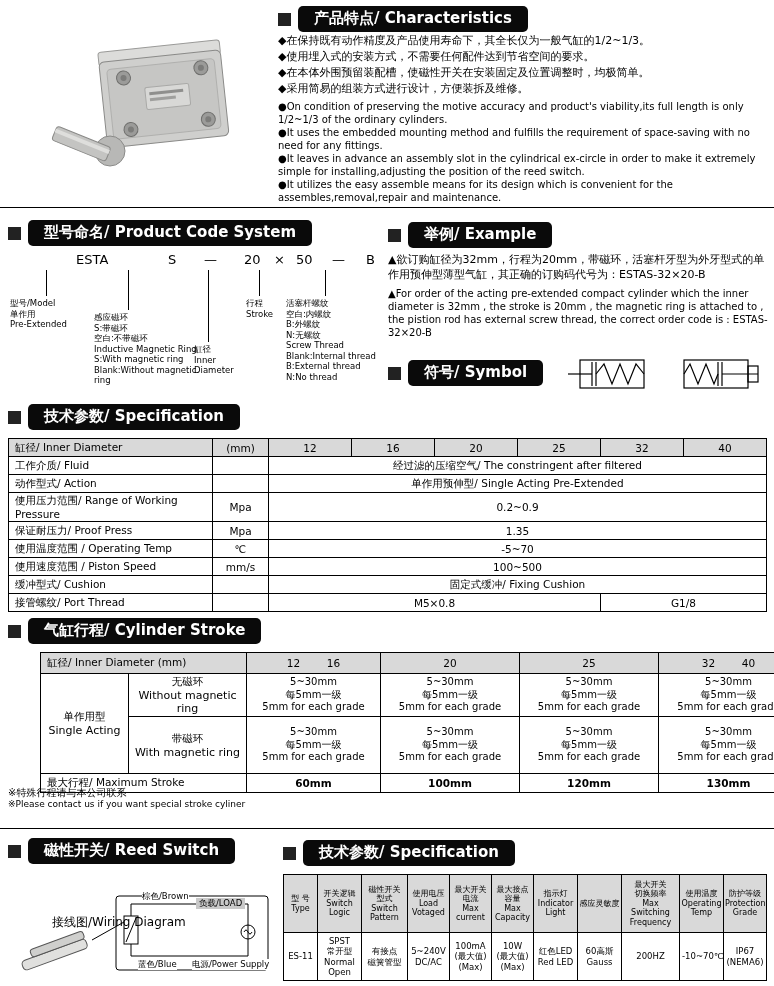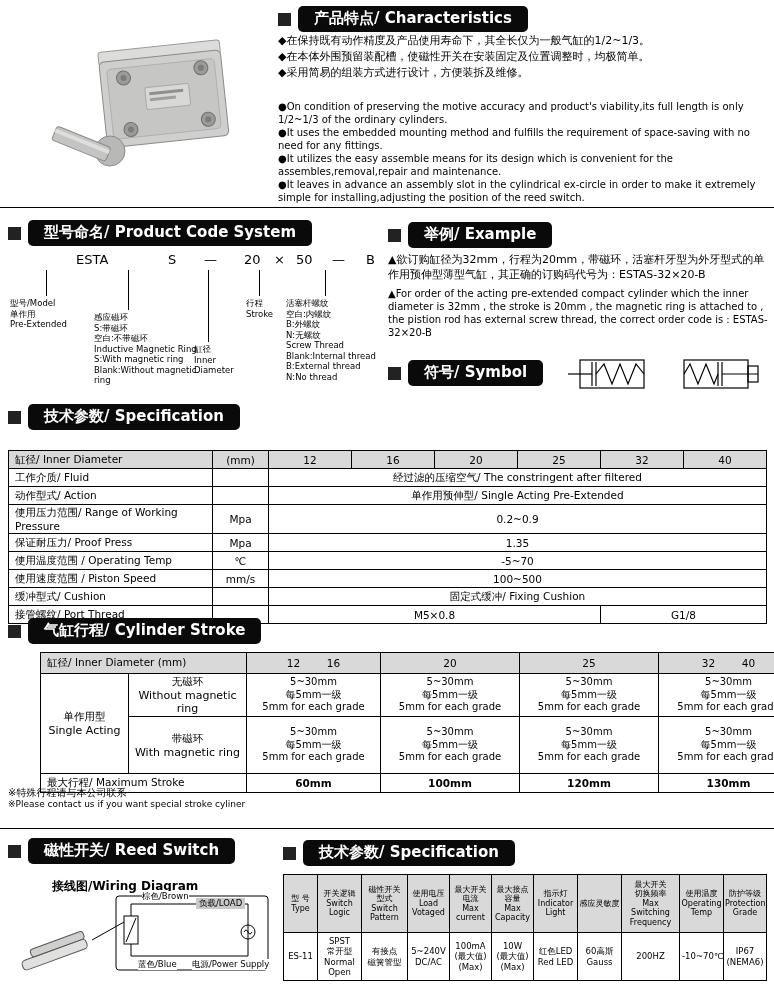--- a/index.html
+++ b/index.html
@@ -45,21 +45,21 @@
   table.stroke td.cell { font-size:10px; line-height:12.5px; }
   .maxv { font-weight:bold; }
 
   table.reed { font-size:9px; }
   table.reed td.rh { font-size:8px; line-height:9.5px; height:58px; padding:1px; }
   table.reed td.rc { font-size:8.5px; line-height:10.5px; height:48px; }
 
   .note1 { position:absolute; font-size:10px; }
   .note2 { position:absolute; font-size:9px; }
 
-  .wiring-title { position:absolute; font-size:12px; font-weight:bold; }
+  .wiring-title { position:absolute; font-size:12px; font-weight:normal;margin-top:36px; }
   .wlabel { position:absolute; font-size:8.5px; line-height:11px; background:#fff; }
   .wload { background:#c9c9c9; padding:0 3px; }
 </style>
 </head>
 <body>
 
 <div class="page">
 
   <div class="abs" style="left:48px;top:15px;width:210px;height:180px">
     <svg width="210" height="180" viewBox="0 0 210 180">
@@ -86,28 +86,29 @@
       </g>
     </svg>
   </div>
 
   <div class="sec" style="left:278px;top:6px">
     <span class="sq"></span>
     <span class="badge">产品特点/ Characteristics</span>
   </div>
   <div class="abs" style="left:278px;top:33px;width:494px">
     <div class="cn-b">◆在保持既有动作精度及产品使用寿命下，其全长仅为一般气缸的1/2~1/3。</div>
+    <div class="cn-b">◆使用埋入式的安装方式，不需要任何配件达到节省空间的要求。</div>
     <div class="cn-b">◆在本体外围预留装配槽，使磁性开关在安装固定及位置调整时，均极简单。</div>
     <div class="cn-b">◆采用简易的组装方式进行设计，方便装拆及维修。</div>
   </div>
   <div class="abs" style="left:278px;top:101px;width:494px">
     <div class="en-b">●On condition of preserving the motive accuracy and product's viability,its full length is only 1/2~1/3 of the ordinary cylinders.</div>
     <div class="en-b">●It uses the embedded mounting method and fulfills the requirement of space-saving with no need for any fittings.</div>
+    <div class="en-b">●It leaves in advance an assembly slot in the cylindrical ex-circle in order to make it extremely simple for installing,adjusting the position of the reed switch.</div>
     <div class="en-b">●It utilizes the easy assemble means for its design which is convenient for the assembles,removal,repair and maintenance.</div>
-    <div class="en-b">●It leaves in advance an assembly slot in the cylindrical ex-circle in order to make it extremely simple for installing,adjusting the position of the reed switch.</div>
   </div>
 
   <div class="hr" style="top:207px"></div>
 
   <div class="sec" style="left:8px;top:220px">
     <span class="sq"></span>
     <span class="badge">型号命名/ Product Code System</span>
   </div>
   <div class="abs code" style="left:8px;top:252px;width:374px;height:132px">
     <span class="tok" style="left:24px">ESTA</span>
@@ -187,21 +188,21 @@
         <line x1="156" y1="22" x2="192" y2="22"></line>
         <rect x="182" y="14" width="10" height="16"></rect>
       </g>
     </svg>
   </div>
 
   <div class="sec" style="left:8px;top:404px">
     <span class="sq"></span>
     <span class="badge">技术参数/ Specification</span>
   </div>
-  <table class="abs spec" style="left:8px;top:450px;width:758px">
+  <table class="abs spec" style="left:8px;top:438px;width:758px">
     <colgroup>
       <col style="width:204px">
         <col style="width:56px">
       <col style="width:83px">
         <col style="width:83px">
         <col style="width:83px">
       <col style="width:83px">
         <col style="width:83px">
         <col style="width:83px">
     </colgroup>

